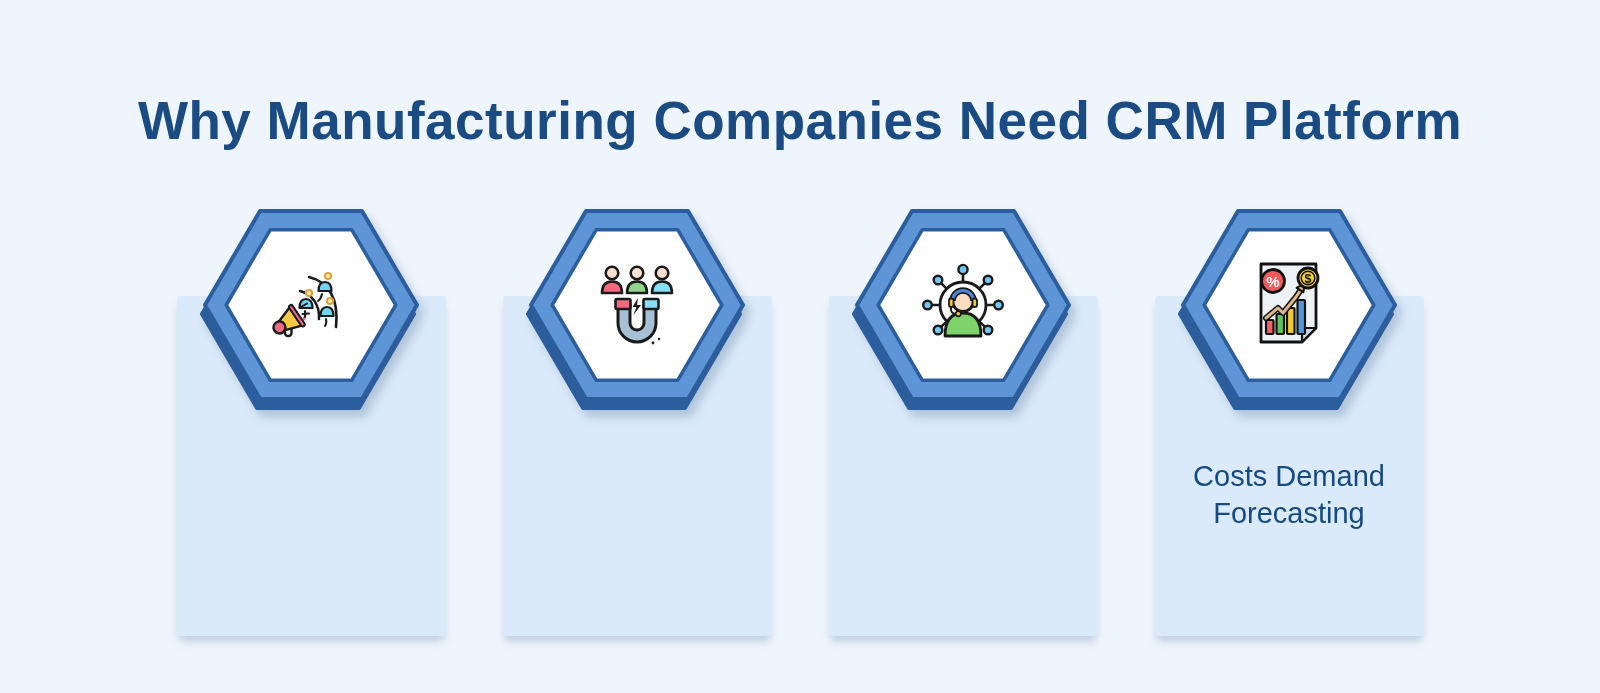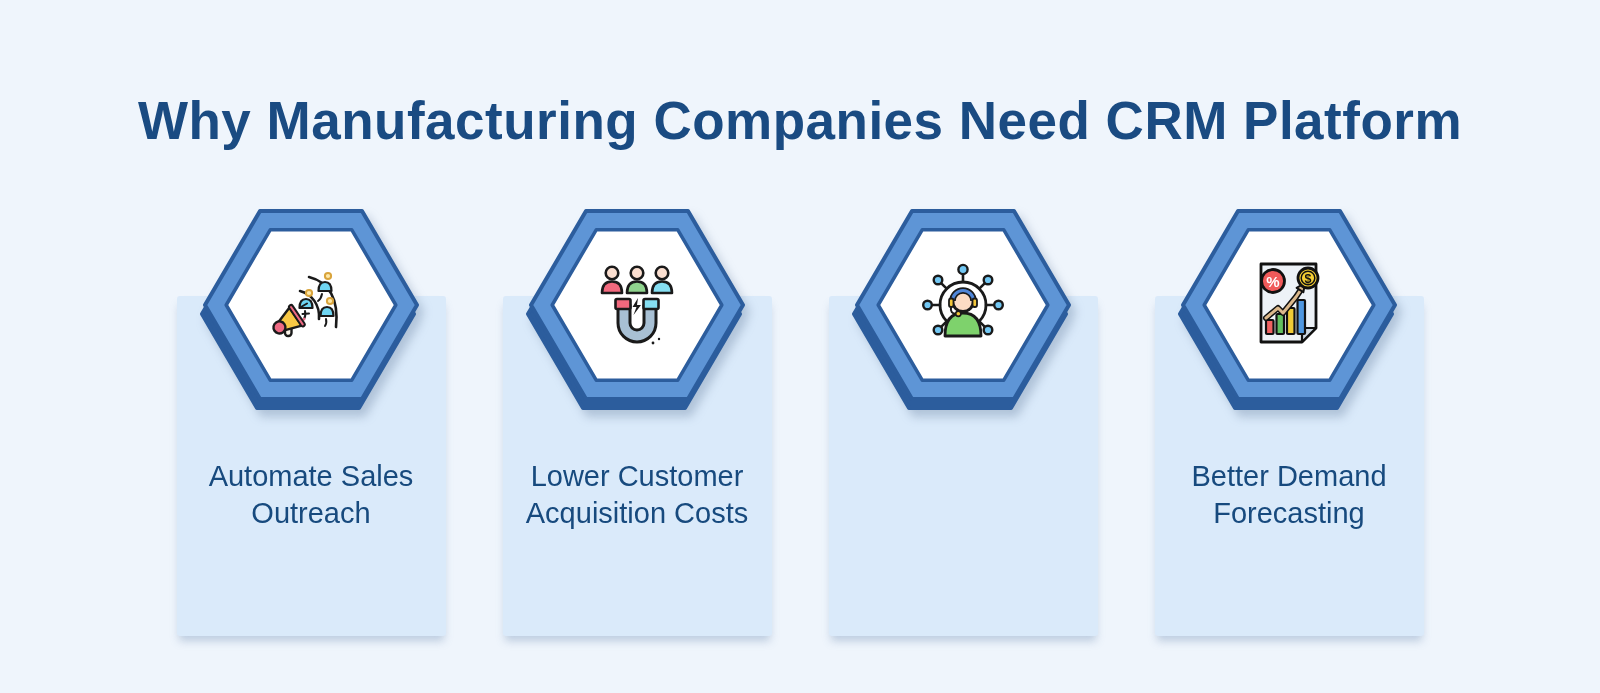--- a/index.html
+++ b/index.html
@@ -86,21 +86,20 @@
           <g transform="translate(28,66) rotate(-34)">
             <g transform="rotate(34)">
               <rect x="-4" y="4" width="6.5" height="11" rx="3" fill="#fdf6ec" stroke="#1a1a1a" stroke-width="2.4"></rect>
             </g>
             <path d="M-11,-4.5 L8,-11 L8,11 L-11,4.5 Z" fill="#f8c845" stroke="#1a1a1a" stroke-width="2.4" stroke-linejoin="round"></path>
             <circle cx="-11.5" cy="0" r="6" fill="#ef6a84" stroke="#1a1a1a" stroke-width="2.4"></circle>
             <rect x="7.5" y="-12.5" width="4" height="25" rx="2" fill="#ef6a84" stroke="#1a1a1a" stroke-width="2"></rect>
           </g>
         </svg>
       </div>
-      <div class="label">Automate Sales Outreach</div>
     </div>
 
     <div class="card">
       <div class="hex">
         <svg class="hexsvg" width="216" height="196" viewBox="0 0 216 196">
           <polygon points="2,99 57,5 159,5 214,99 159,193 57,193" transform="translate(-3,9)" fill="#2c5d9d" stroke="#2c5d9d" stroke-width="4" stroke-linejoin="round"></polygon>
           <polygon points="2,99 57,5 159,5 214,99 159,193 57,193" fill="#5e95d6" stroke="#2c5d9d" stroke-width="4" stroke-linejoin="round"></polygon>
           <polygon points="23.2,99 67.2,23.8 148.8,23.8 192.8,99 148.8,174.2 67.2,174.2" fill="#ffffff" stroke="#2c5d9d" stroke-width="3.5" stroke-linejoin="round"></polygon>
         </svg>
         <svg class="icon" width="100" height="100" viewBox="0 0 100 100">
@@ -114,21 +113,20 @@
 
           <path d="M31,50 L31,68 A19,19 0 0 0 69,68 L69,50 L57,50 L57,68 A7,7 0 0 1 43,68 L43,50 Z" fill="#a8c0d4" stroke="#1a1a1a" stroke-width="3" stroke-linejoin="round"></path>
           <rect x="28.5" y="44" width="15" height="10" rx="1.5" fill="#f2697e" stroke="#1a1a1a" stroke-width="2.6"></rect>
           <rect x="56.5" y="44" width="15" height="10" rx="1.5" fill="#86dff2" stroke="#1a1a1a" stroke-width="2.6"></rect>
 
           <path d="M51,43 L45.5,52 L49.5,52 L46.5,60 L54,50 L50,50 Z" fill="#1a1a1a"></path>
           <circle cx="66" cy="88" r="1.4" fill="#1a1a1a"></circle>
           <circle cx="72" cy="84" r="1.2" fill="#1a1a1a"></circle>
         </svg>
       </div>
-      <div class="label">Lower Customer Acquisition Costs</div>
     </div>
 
     <div class="card">
       <div class="hex">
         <svg class="hexsvg" width="216" height="196" viewBox="0 0 216 196">
           <polygon points="2,99 57,5 159,5 214,99 159,193 57,193" transform="translate(-3,9)" fill="#2c5d9d" stroke="#2c5d9d" stroke-width="4" stroke-linejoin="round"></polygon>
           <polygon points="2,99 57,5 159,5 214,99 159,193 57,193" fill="#5e95d6" stroke="#2c5d9d" stroke-width="4" stroke-linejoin="round"></polygon>
           <polygon points="23.2,99 67.2,23.8 148.8,23.8 192.8,99 148.8,174.2 67.2,174.2" fill="#ffffff" stroke="#2c5d9d" stroke-width="3.5" stroke-linejoin="round"></polygon>
         </svg>
         <svg class="icon" width="100" height="100" viewBox="0 0 100 100">
@@ -187,17 +185,17 @@
           <path d="M66,28 L57.6,32.8 L64.4,37.2 Z" fill="#dcb98c" stroke="#111111" stroke-width="2" stroke-linejoin="round"></path>
 
           <circle cx="34" cy="26" r="11.5" fill="#f05a5a" stroke="#111111" stroke-width="2.8"></circle>
           <text class="svgtext" x="34" y="31.5" font-size="15" fill="#ffffff" text-anchor="middle">%</text>
 
           <circle cx="69" cy="23" r="10" fill="#f7d033" stroke="#111111" stroke-width="2.8"></circle>
           <circle cx="69" cy="23" r="6.8" fill="none" stroke="#111111" stroke-width="1.5"></circle>
           <text class="svgtext" x="69" y="27.5" font-size="12.5" fill="#111111" text-anchor="middle">$</text>
         </svg>
       </div>
-      <div class="label">Better Demand Forecasting</div>
+      <div class="label">Costs Demand Forecasting</div>
     </div>
 
   </div>
 </div>
 
 </body></html>

